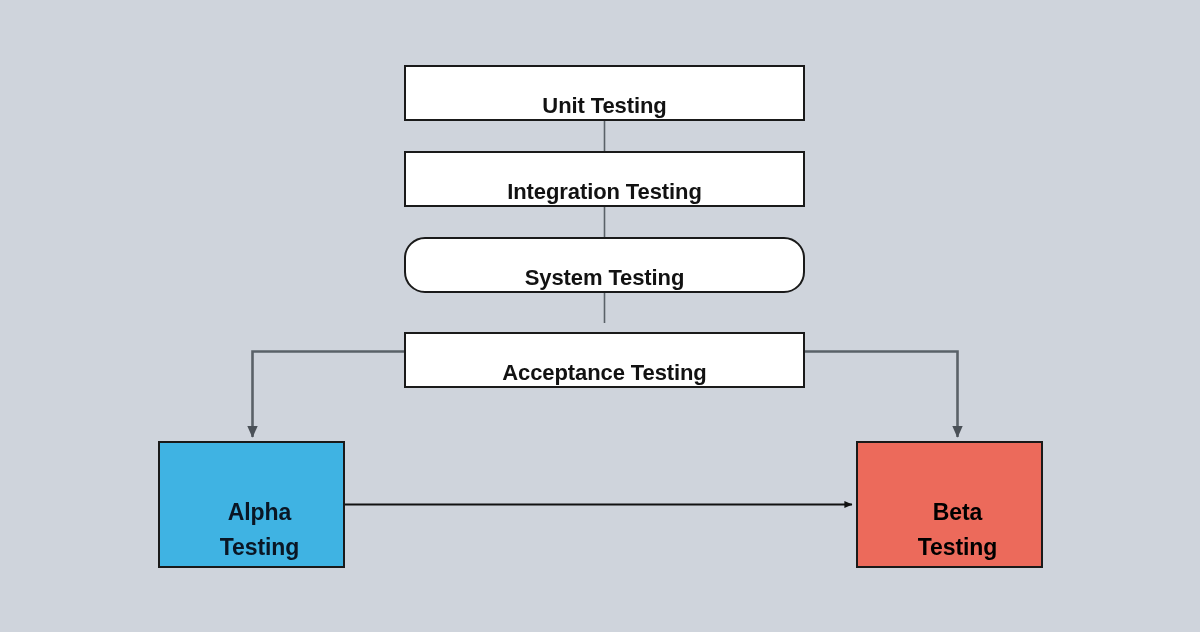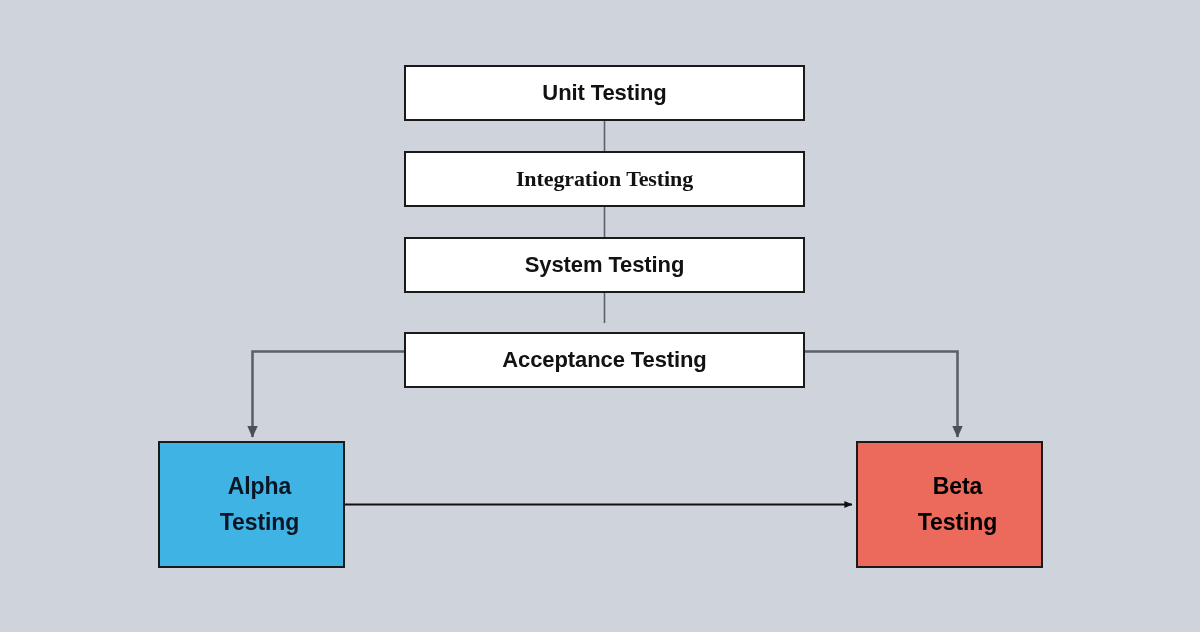--- a/index.html
+++ b/index.html
@@ -22,39 +22,39 @@
     position: absolute;
     left: 0;
     top: 0;
     width: 1200px;
     height: 632px;
   }
   .node {
     position: absolute;
     box-sizing: border-box;
     display: flex;
-    align-items: center;
+    align-items: flex-end;
     justify-content: center;
     text-align: center;
     font-weight: bold;
     letter-spacing: -0.1px;
     z-index: 2;
   }
   .node-stage {
     background: #ffffff;
     border: 2px solid #1a1a1a;
     color: #121212;
     font-size: 22px;
     left: 404px;
     width: 401px;
     height: 56px;
   }
   #node-unit       { top: 65px; }
-  #node-integration{ top: 151px; font-family: Liberation Serif, serif; }
-  #node-system     { top: 237px; }
+  #node-integration{ top: 151px; }
+  #node-system     { top: 237px; border-radius: 21px; }
   #node-acceptance { top: 332px; }
 
   .node-terminal {
     width: 187px;
     height: 127px;
     top: 441px;
     border: 2px solid #1a1a1a;
     font-size: 23px;
     line-height: 1.55;
     padding-left: 16px;

